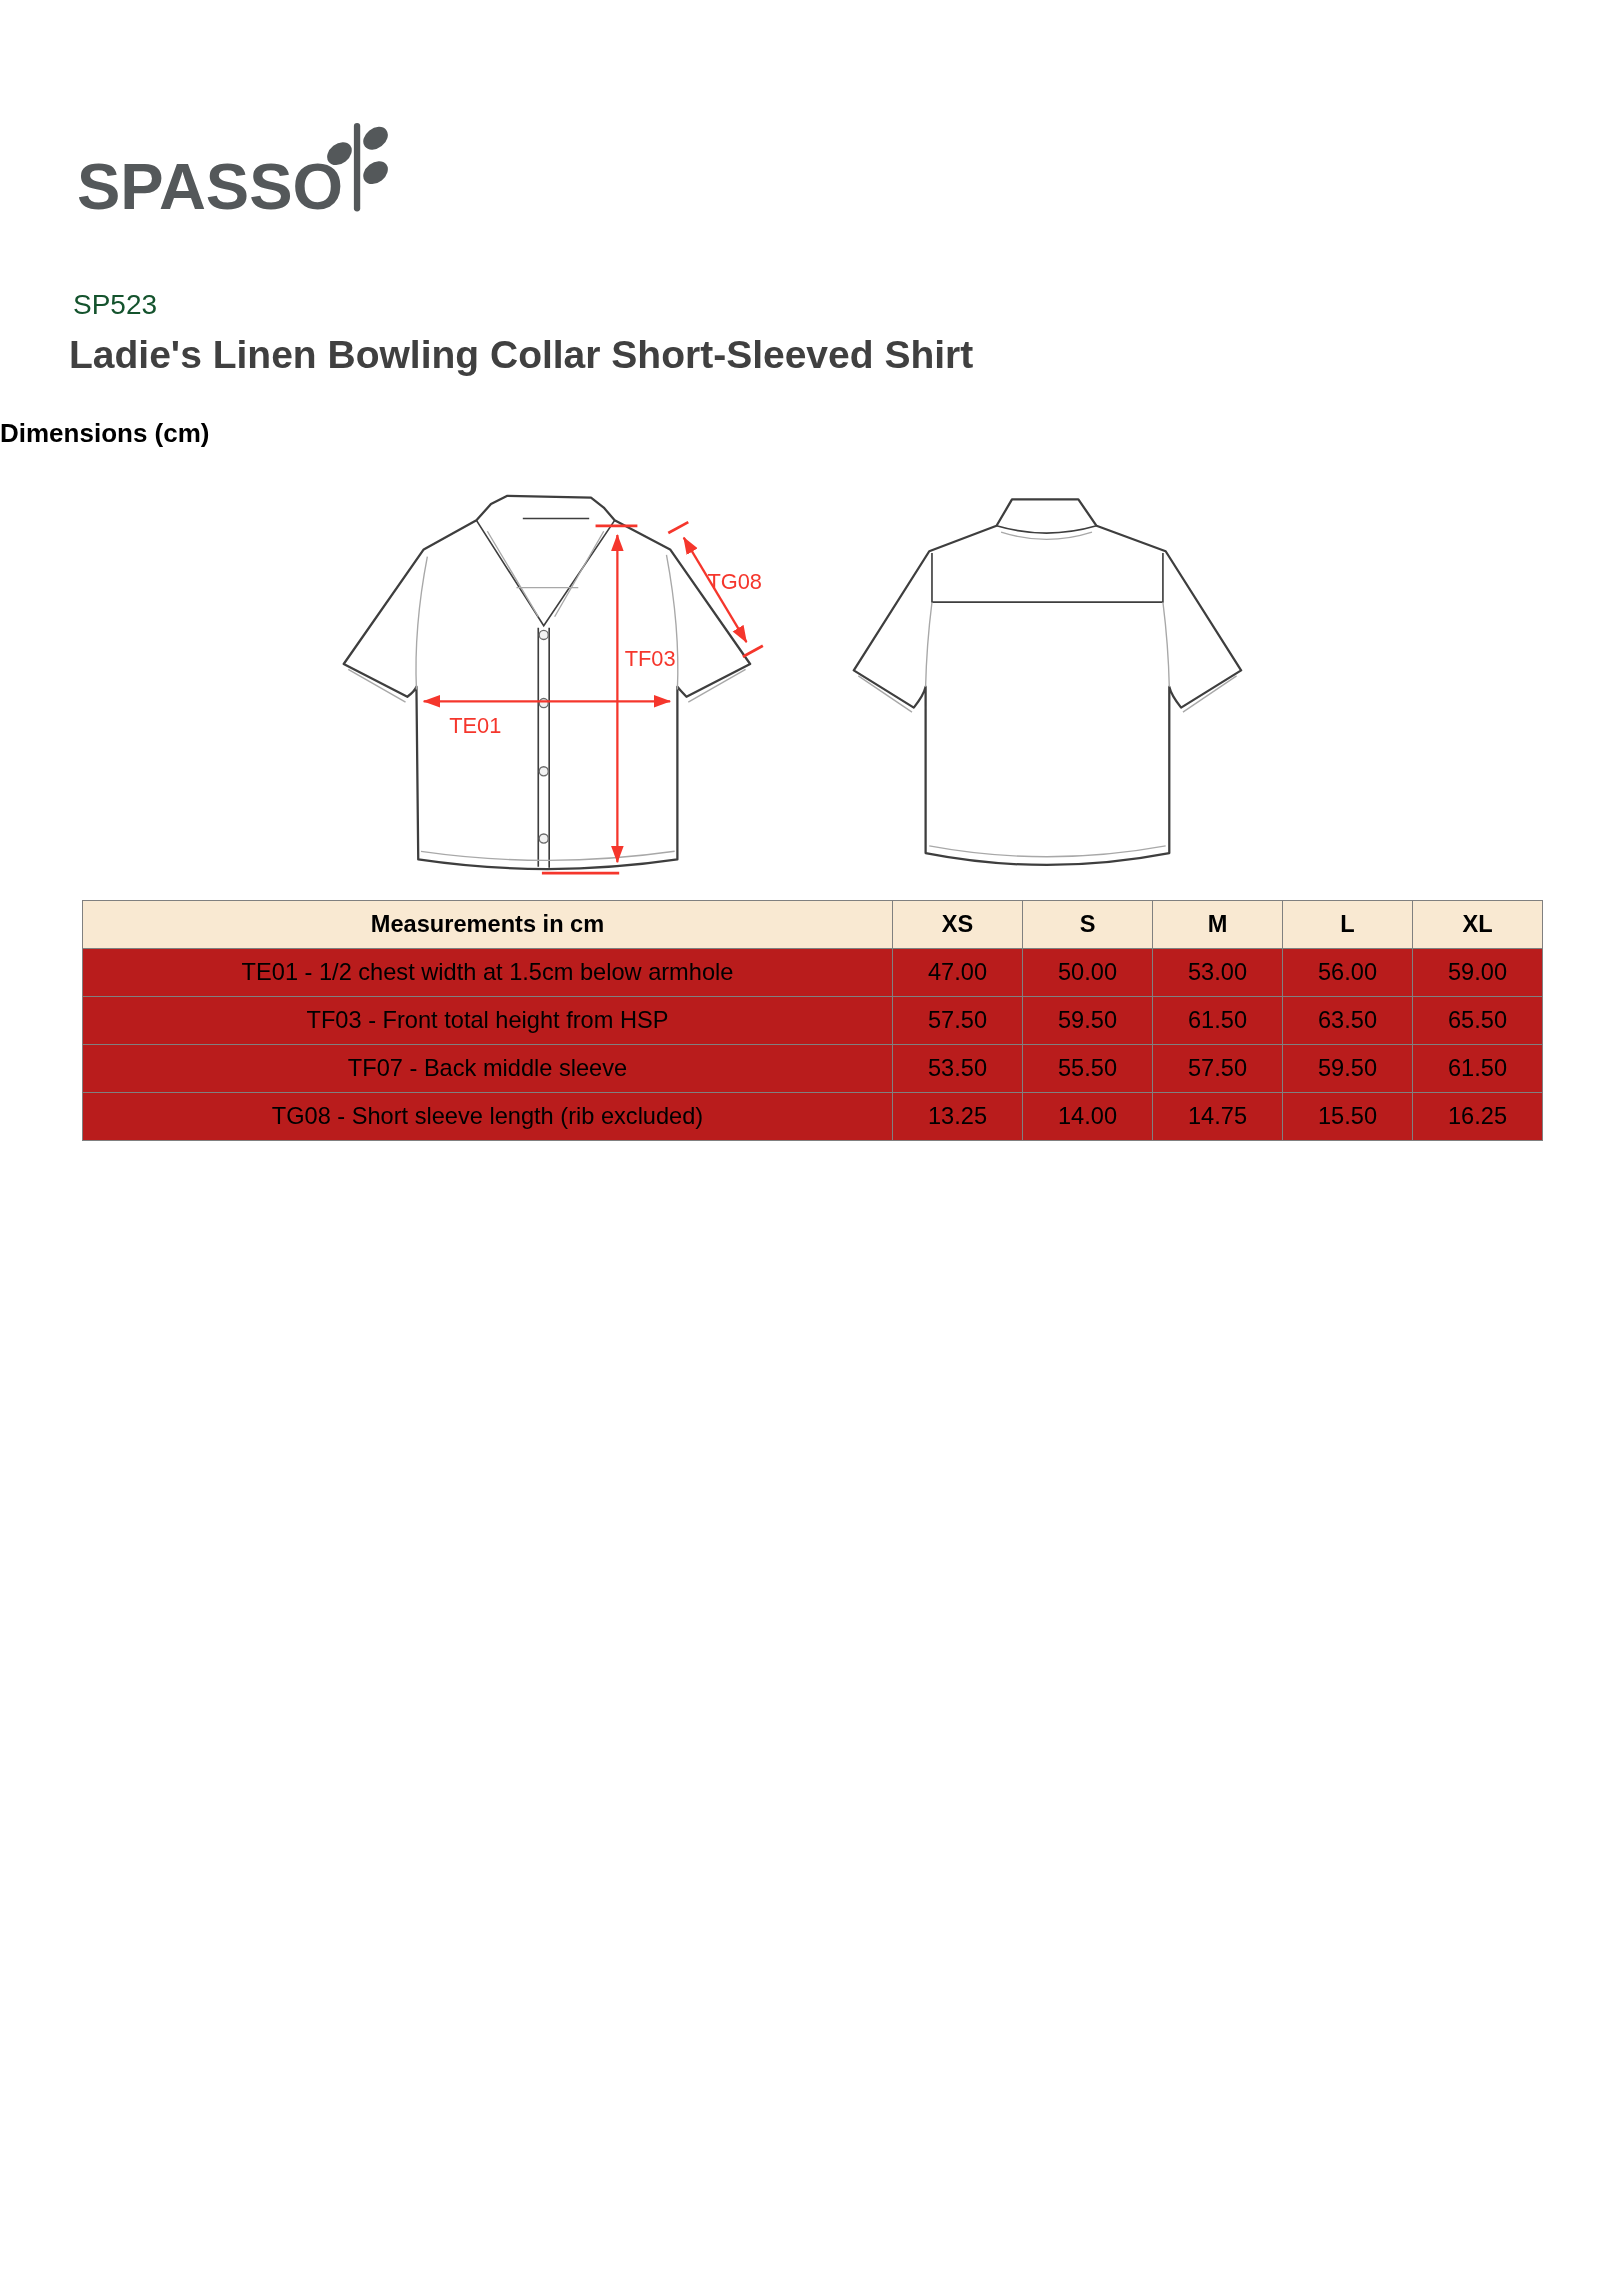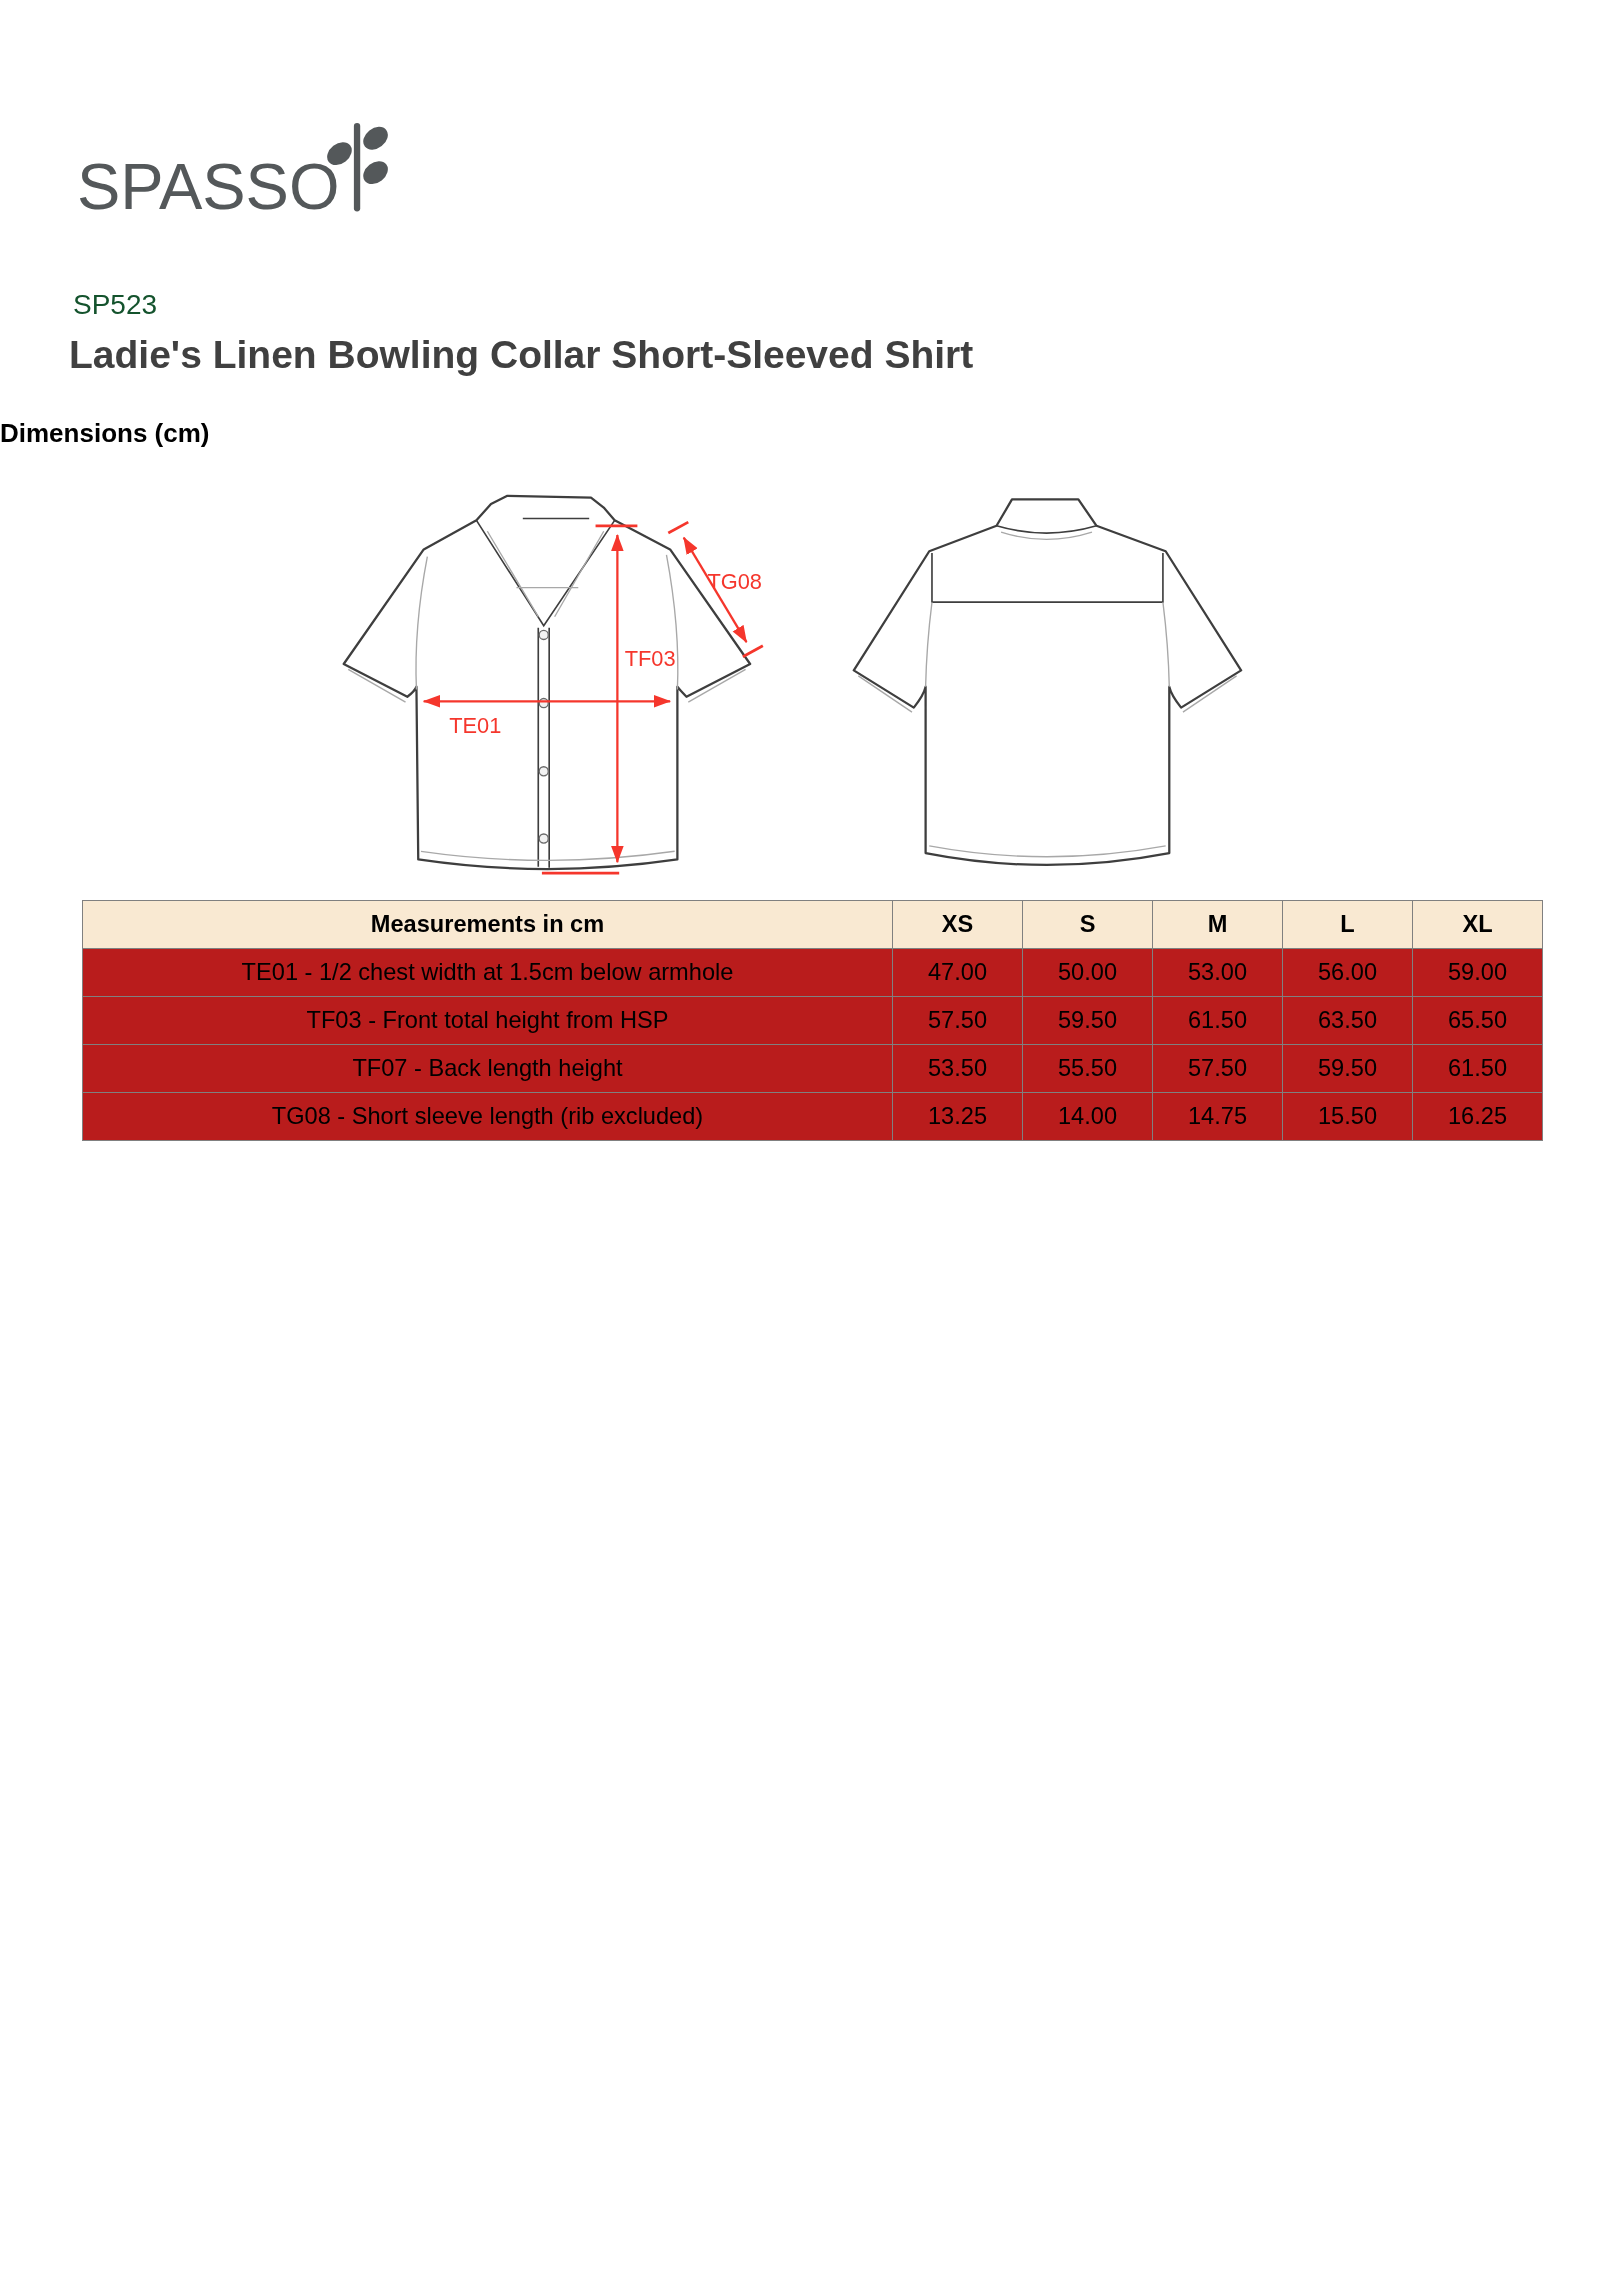--- a/index.html
+++ b/index.html
@@ -4,21 +4,21 @@
 <style>
   html,body{margin:0;padding:0;}
   body{
     width:1623px;height:2296px;position:relative;background:#ffffff;
     font-family:"Liberation Sans", sans-serif;color:#000;
   }
   
   .logo-wrap{position:absolute;left:77px;top:121px;height:95px;}
   .logo-text{
     position:absolute;left:0;top:36px;font-size:65px;line-height:60px;
-    font-weight:normal;color:#54585a;letter-spacing:0px;
+    font-weight:bold;color:#54585a;letter-spacing:0px;
   }
   .logo-icon{position:absolute;left:248px;top:0px;}
   
   .product-code{position:absolute;left:73px;top:289px;font-size:28px;color:#14532d;}
   .page-title{position:absolute;left:69px;top:333px;font-size:39px;font-weight:bold;color:#404040;}
   .dimensions-heading{position:absolute;left:0;right:0;top:418px;text-align:left;font-size:26px;font-weight:bold;color:#000;}
   
   .diagram{position:absolute;left:0;top:473px;}
   .outline{fill:#ffffff;stroke:#3e3e3e;stroke-width:2.5;stroke-linejoin:round;}
   .seam{fill:none;stroke:#3e3e3e;stroke-width:1.8;}
@@ -162,21 +162,21 @@
       </tr>
       <tr>
         <td>TF03 - Front total height from HSP</td>
         <td>57.50</td>
         <td>59.50</td>
         <td>61.50</td>
         <td>63.50</td>
         <td>65.50</td>
       </tr>
       <tr>
-        <td>TF07 - Back length height</td>
+        <td>TF07 - Back middle sleeve</td>
         <td>53.50</td>
         <td>55.50</td>
         <td>57.50</td>
         <td>59.50</td>
         <td>61.50</td>
       </tr>
       <tr>
         <td>TG08 - Short sleeve length (rib excluded)</td>
         <td>13.25</td>
         <td>14.00</td>

